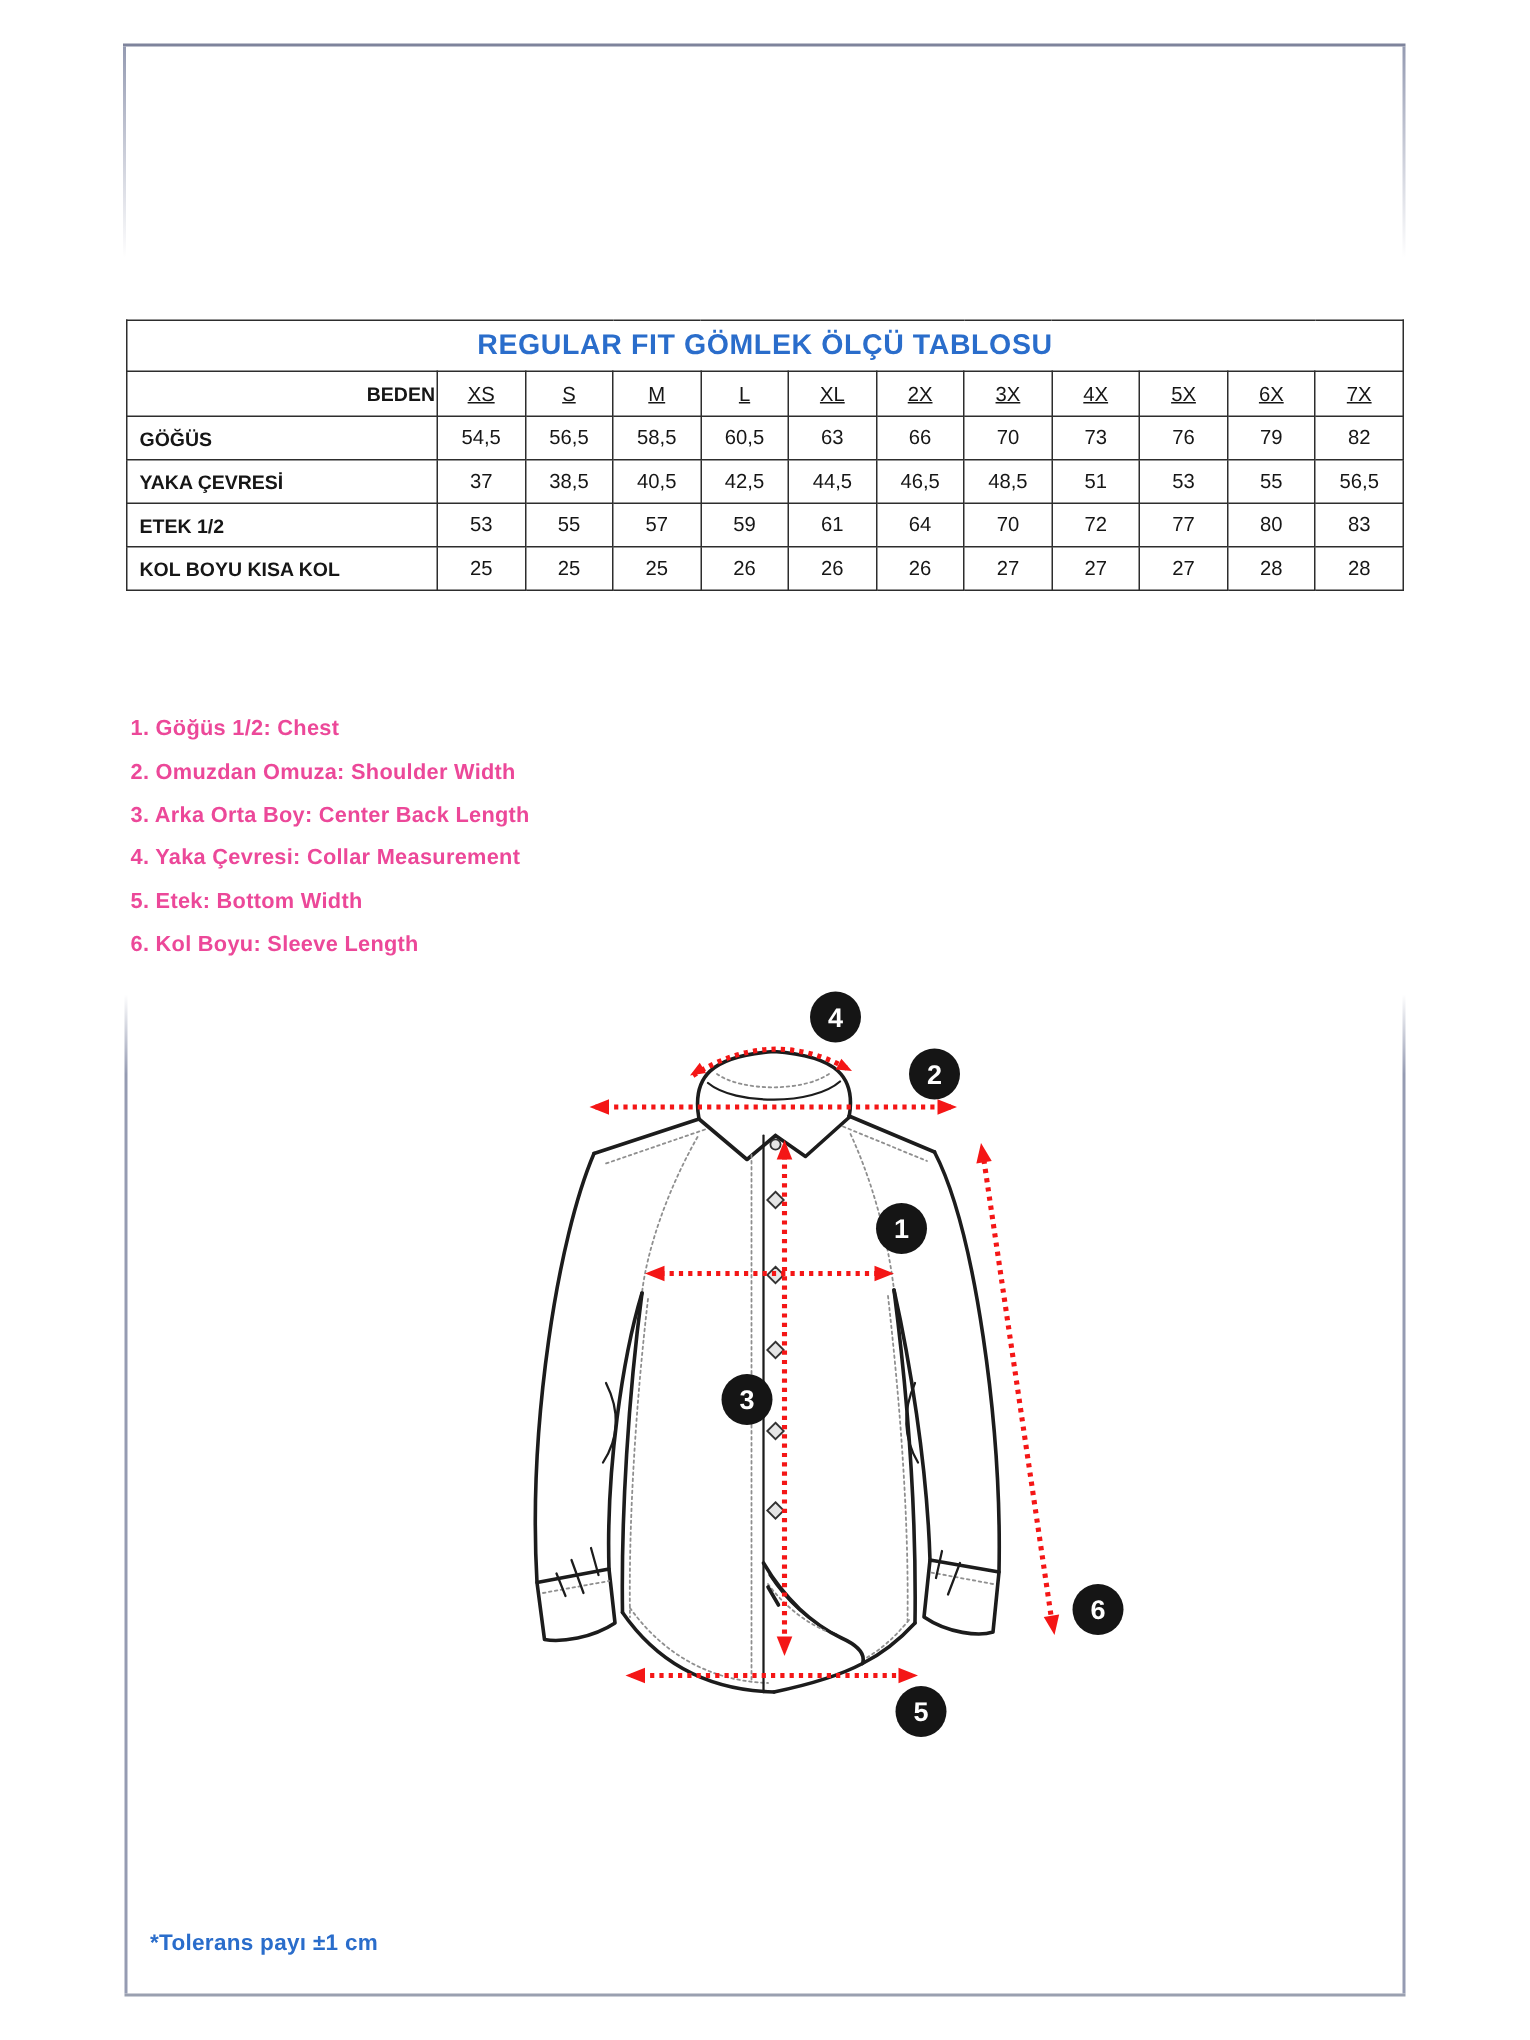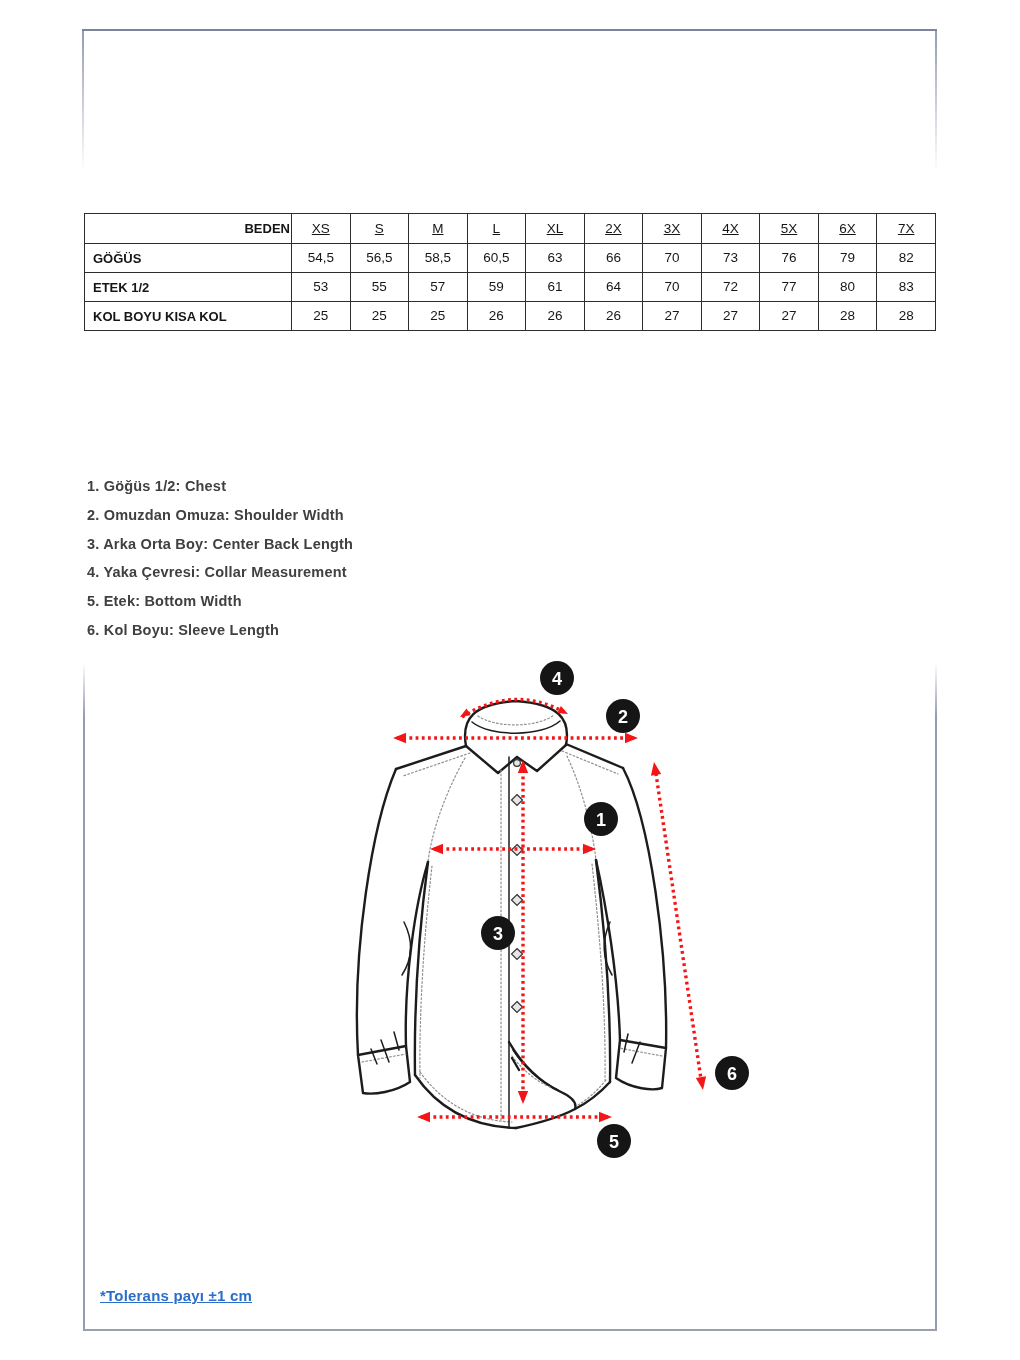--- a/index.html
+++ b/index.html
@@ -27,37 +27,37 @@
   .size-table .title-cell{height:31px;text-align:center;color:#2a6dcb;
              font-size:19px;font-weight:bold;letter-spacing:.4px;}
   .size-table .size-h{height:27px;text-align:center;font-weight:normal;text-decoration:underline;}
   .size-table .corner-h{height:27px;text-align:right;padding-left:8px;font-weight:bold;font-size:13px;}
   .size-table .row-label{text-align:left;padding-left:8px;font-weight:bold;font-size:13px;}
   .size-table td{height:26px;text-align:center;}
   .size-table tbody th{height:26px;}
 
   
   ul.legend{position:absolute;left:87px;top:477px;margin:0;padding:0;list-style:none;}
-  ul.legend li{color:#404040;font-size:14.5px;font-weight:bold;letter-spacing:.2px;
+  ul.legend li{color:#ec4899;font-size:14.5px;font-weight:bold;letter-spacing:.2px;
              line-height:18px;margin-bottom:10.8px;}
 
   
   svg.shirt-svg{position:absolute;left:330px;top:650px;width:450px;height:520px;}
   .ol{fill:none;stroke:#1c1c1c;stroke-width:2.4;stroke-linecap:round;stroke-linejoin:round;}
   .ol2{fill:none;stroke:#1c1c1c;stroke-width:1.5;stroke-linecap:round;stroke-linejoin:round;}
   .seam{fill:none;stroke:#8f8f8f;stroke-width:1.2;stroke-dasharray:1.7 2.3;stroke-linecap:round;}
   .rdot{fill:none;stroke:#f41616;stroke-width:3.4;stroke-dasharray:2.8 3.4;}
   .rhead{fill:#f41616;stroke:none;}
   .btn{fill:#e6e6e6;stroke:#333;stroke-width:1.2;}
   .badge-c{fill:#151515;}
   .badge-t{fill:#ffffff;font-family:"Liberation Sans",sans-serif;font-size:18px;font-weight:bold;text-anchor:middle;}
 
   
   .footnote{position:absolute;left:100px;top:1287px;color:#2a6dcb;
-             font-size:15px;font-weight:bold;letter-spacing:.2px;text-decoration:underline;}
+             font-size:15px;font-weight:bold;letter-spacing:.2px;}
 </style>
 </head>
 <body>
 
 <div class="page">
 
   <div class="top-frame">
     <div class="side l"></div>
     <div class="side r"></div>
   </div>
@@ -71,20 +71,23 @@
         <col>
         <col>
         <col>
         <col>
         <col>
         <col>
         <col>
         <col>
     </colgroup>
     <thead>
+      <tr>
+        <th class="title-cell" colspan="12">REGULAR FIT GÖMLEK ÖLÇÜ TABLOSU</th>
+      </tr>
       <tr id="header-row">
         <th class="corner-h">BEDEN</th>
       <th class="size-h">XS</th>
           <th class="size-h">S</th>
           <th class="size-h">M</th>
           <th class="size-h">L</th>
           <th class="size-h">XL</th>
           <th class="size-h">2X</th>
           <th class="size-h">3X</th>
           <th class="size-h">4X</th>
@@ -102,20 +105,34 @@
           <td>60,5</td>
           <td>63</td>
           <td>66</td>
           <td>70</td>
           <td>73</td>
           <td>76</td>
           <td>79</td>
           <td>82</td>
         </tr>
         <tr>
+          <th class="row-label">YAKA ÇEVRESİ</th>
+          <td>37</td>
+          <td>38,5</td>
+          <td>40,5</td>
+          <td>42,5</td>
+          <td>44,5</td>
+          <td>46,5</td>
+          <td>48,5</td>
+          <td>51</td>
+          <td>53</td>
+          <td>55</td>
+          <td>56,5</td>
+        </tr>
+        <tr>
           <th class="row-label">ETEK 1/2</th>
           <td>53</td>
           <td>55</td>
           <td>57</td>
           <td>59</td>
           <td>61</td>
           <td>64</td>
           <td>70</td>
           <td>72</td>
           <td>77</td>

